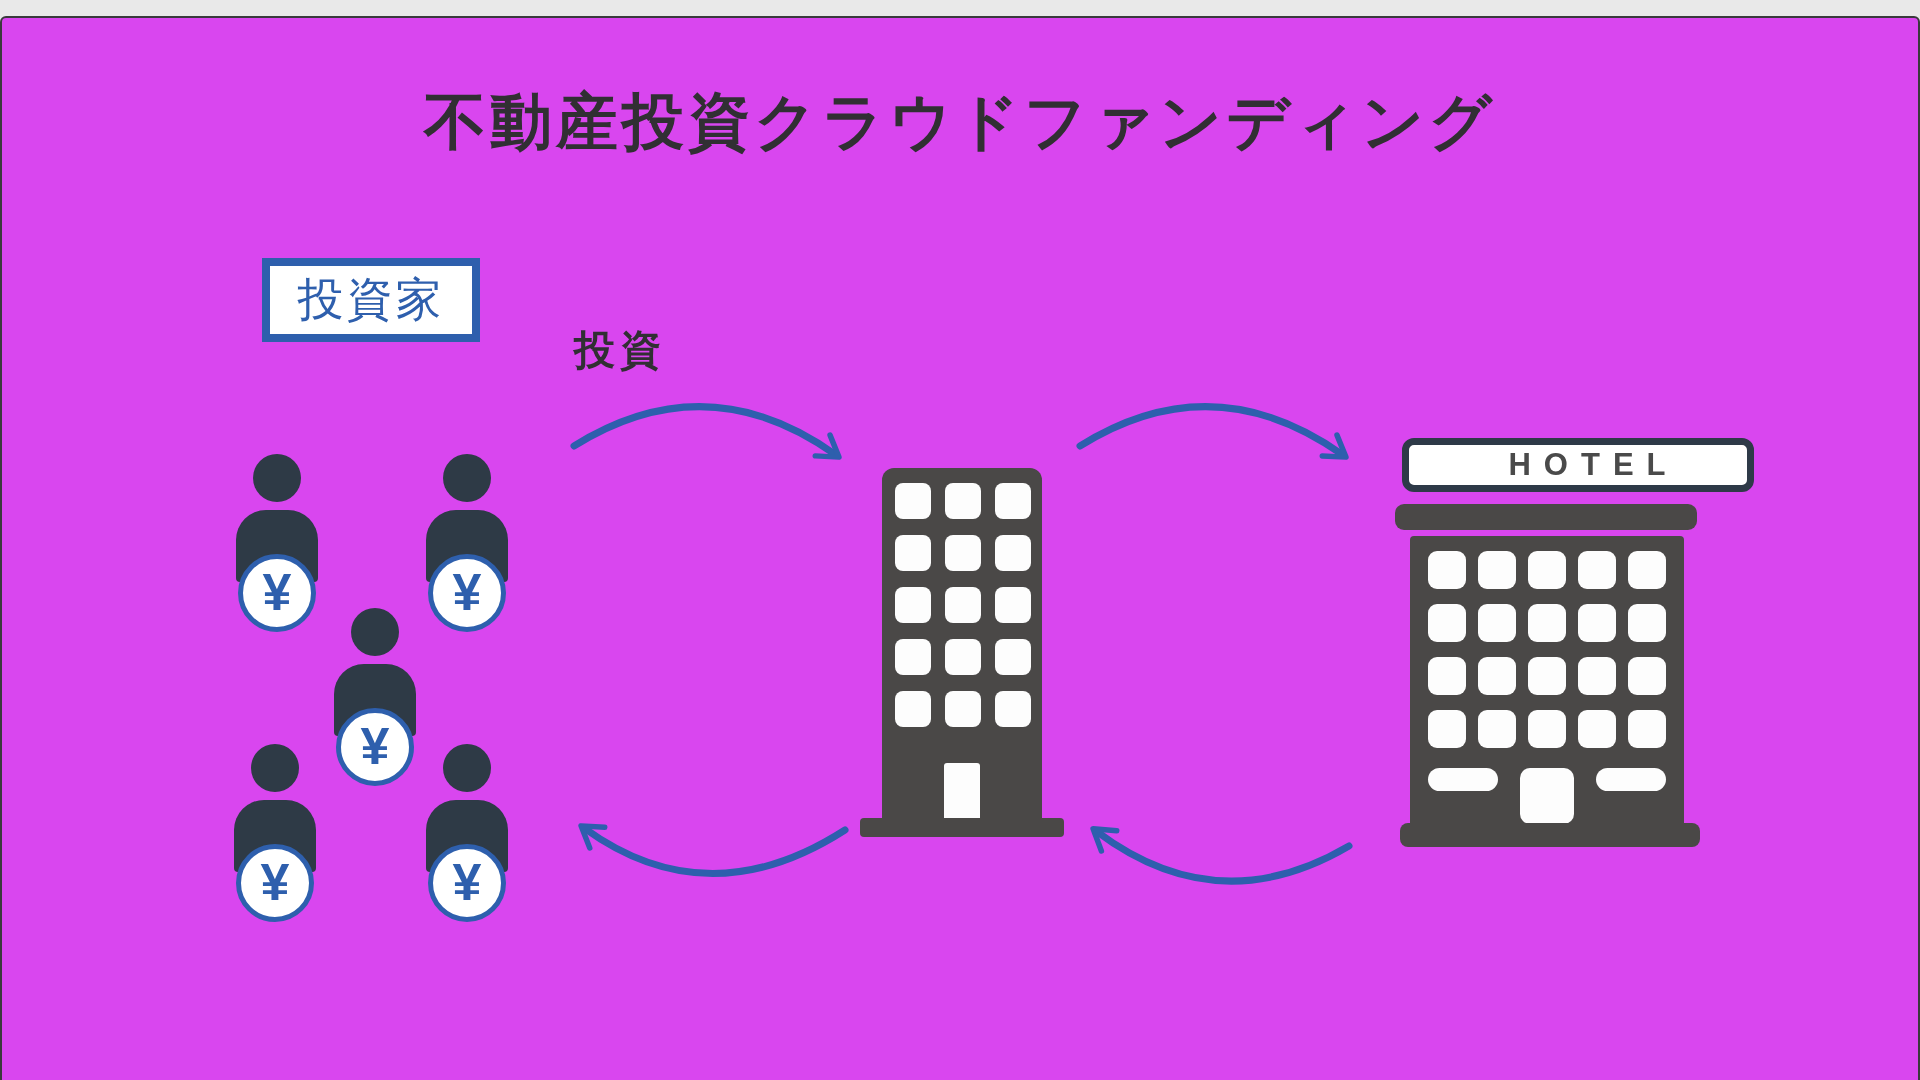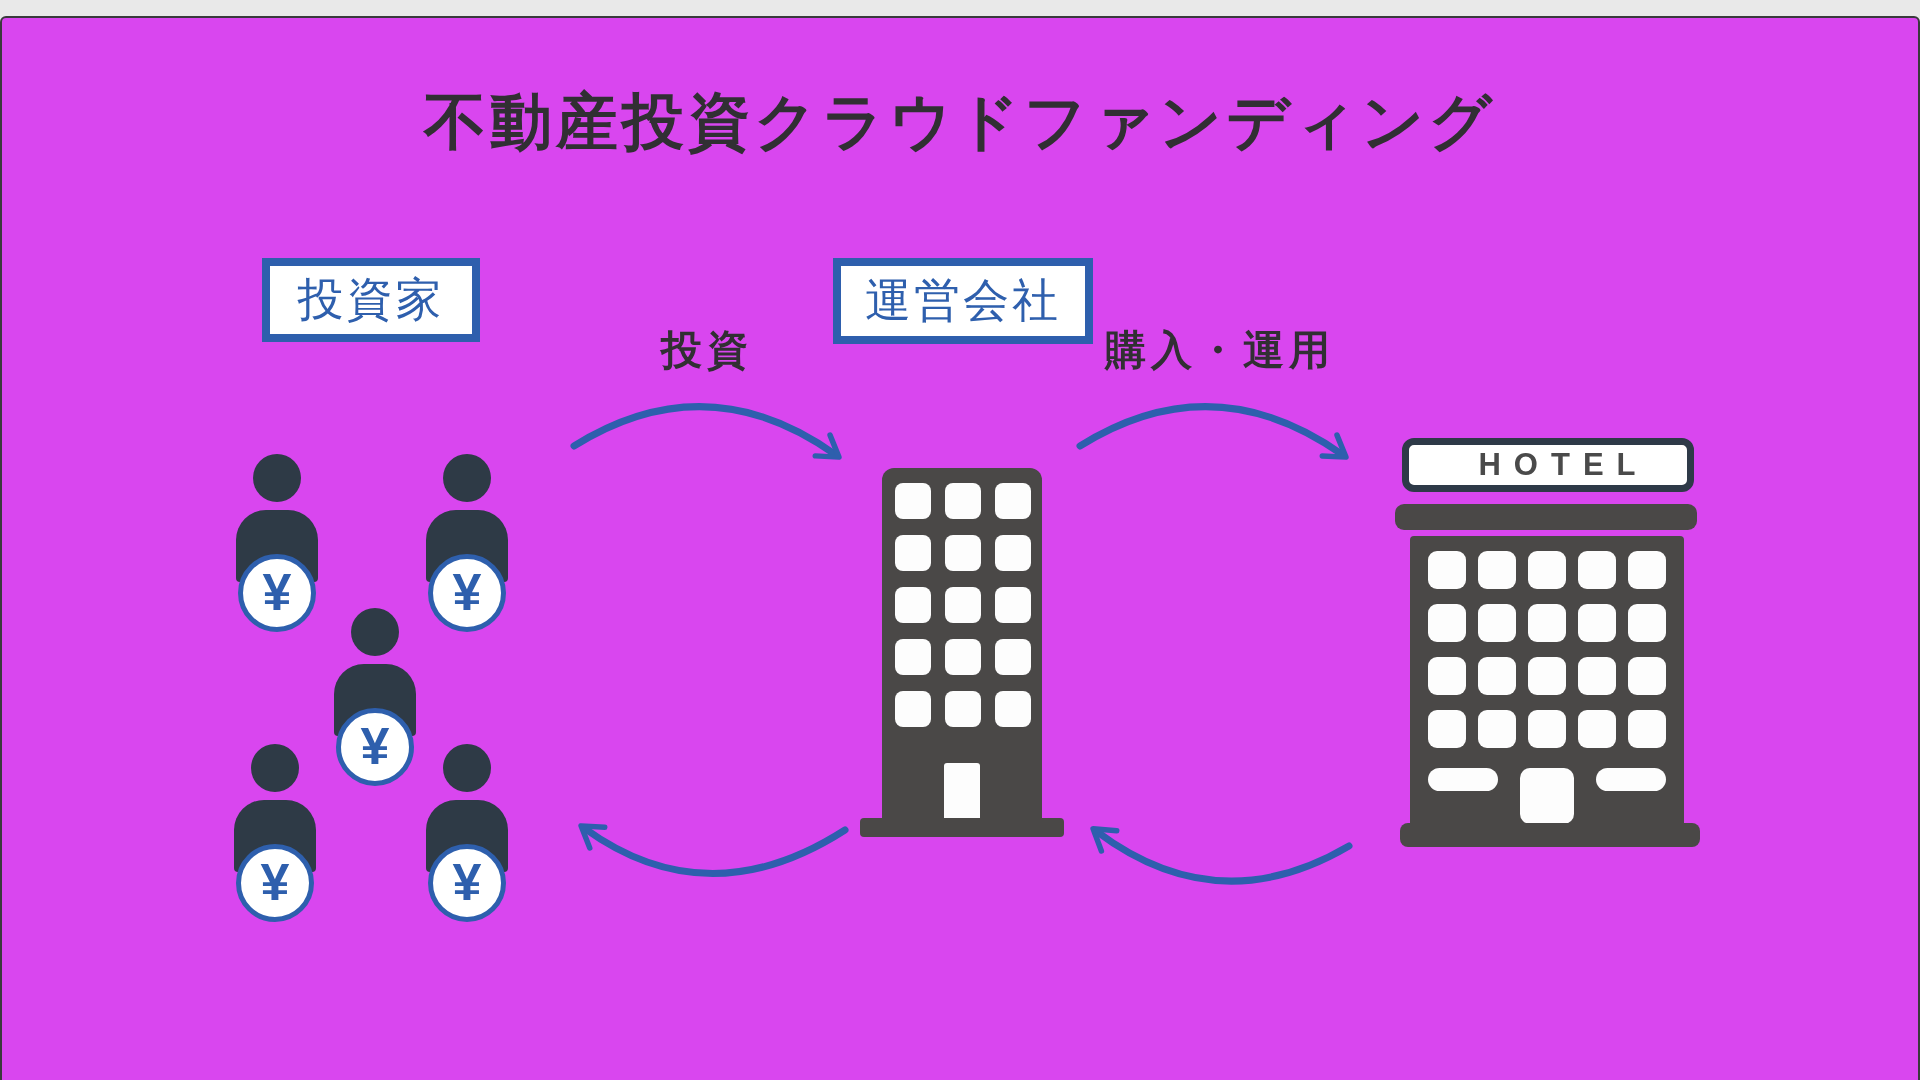--- a/index.html
+++ b/index.html
@@ -19,21 +19,21 @@
   .nodebox{
     position:absolute;box-sizing:border-box;border:8px solid #2e5fad;
     background:#fff;display:flex;align-items:center;justify-content:center;
     color:#2e5fad;font-weight:400;font-size:46px;letter-spacing:3px;
   }
   .box-investors{left:260px;top:240px;width:218px;height:84px;}
   .box-operator {left:831px;top:240px;width:260px;height:86px;}
   .box-property {left:1432px;top:240px;width:220px;height:84px;}
   
   .flowlabel{
-    position:absolute;height:52px;line-height:52px;text-align:center;
+    position:absolute;height:52px;line-height:52px;
     font-size:41px;font-weight:700;color:#312f33;letter-spacing:5px;
   }
   .lbl-invest  {left:572px;top:306px;width:266px;}
   .lbl-purchase{left:1078px;top:306px;width:280px;}
   .lbl-dividend{left:572px;top:874px;width:266px;}
   .lbl-rent    {left:1072px;top:874px;width:296px;}
   
   .arrows{position:absolute;left:0;top:0;pointer-events:none;}
   .arrow{fill:none;stroke:#2e5fad;stroke-width:7;stroke-linecap:round;}
   
@@ -75,21 +75,21 @@
     position:absolute;left:62px;bottom:0;width:36px;height:57px;
     background:#fdfdfd;border-radius:3px 3px 0 0;
   }
   .bld-base{
     position:absolute;left:0;top:350px;width:204px;height:19px;
     background:#4a4847;border-radius:4px;
   }
   
   .hotel{position:absolute;left:1393px;top:420px;width:305px;height:410px;}
   .hotel-sign{
-    position:absolute;left:7px;top:0;width:292px;height:54px;box-sizing:border-box;
+    position:absolute;left:7px;top:0;width:352px;height:54px;box-sizing:border-box;
     background:#fff;border:7px solid #2e3a48;border-radius:12px;
     display:flex;align-items:center;justify-content:center;padding-left:18px;
   }
   .hotel-sign span{
     font-size:31px;font-weight:700;color:#4a4a4a;letter-spacing:13px;
     text-indent:13px;
   }
   .hotel-bar{
     position:absolute;left:0;top:66px;width:302px;height:26px;
     background:#4a4847;border-radius:9px;
@@ -133,26 +133,22 @@
     </defs>
     <path class="arrow" d="M572,428 Q705,345 834,437" marker-end="url(#ah)"></path>
     <path class="arrow" d="M1078,428 Q1211,345 1341,437" marker-end="url(#ah)"></path>
     <path class="arrow" d="M843,812 Q706,900 582,810" marker-end="url(#ah)"></path>
     <path class="arrow" d="M1347,828 Q1216,905 1094,813" marker-end="url(#ah)"></path>
   </svg>
 
   <div class="nodebox box-investors">
     <span>投資家</span>
   </div>
-  <div class="nodebox box-operator">
-    <span>運営会社</span>
-  </div>
 
   <div class="flowlabel lbl-invest">投資</div>
-  <div class="flowlabel lbl-purchase">購入・運用</div>
 
   <div class="person p1">
     <div class="head"></div>
     <div class="torso"></div>
     <div class="yen-badge">
       <span>¥</span>
     </div>
   </div>
   <div class="person p2">
     <div class="head"></div>

